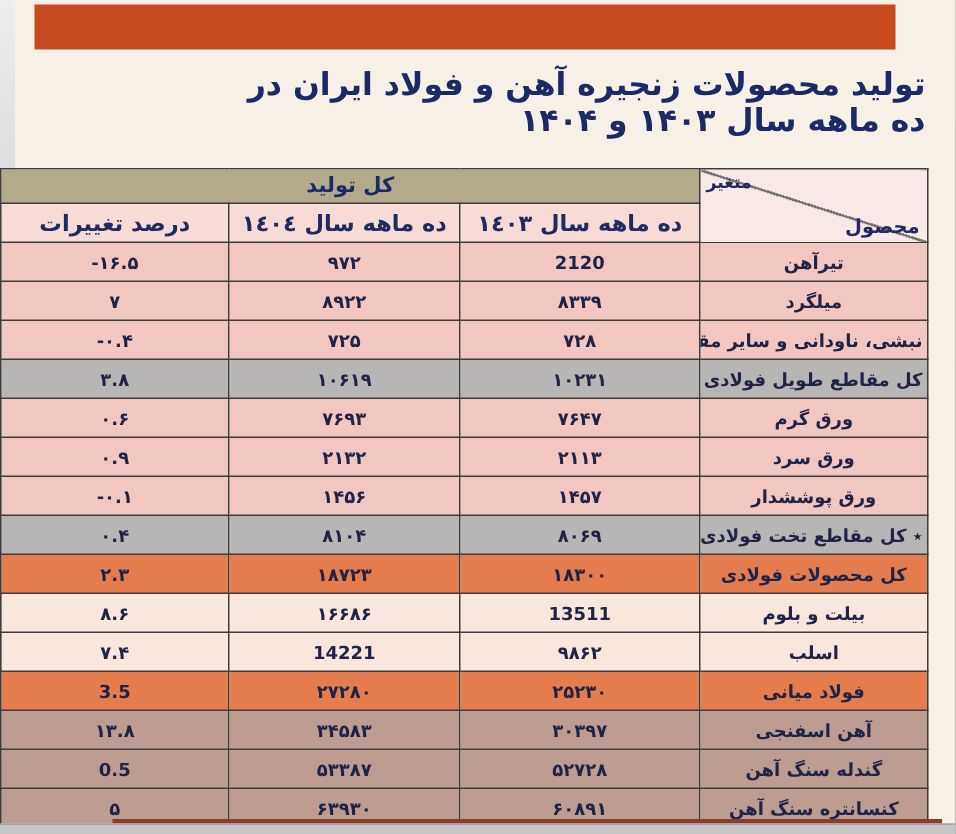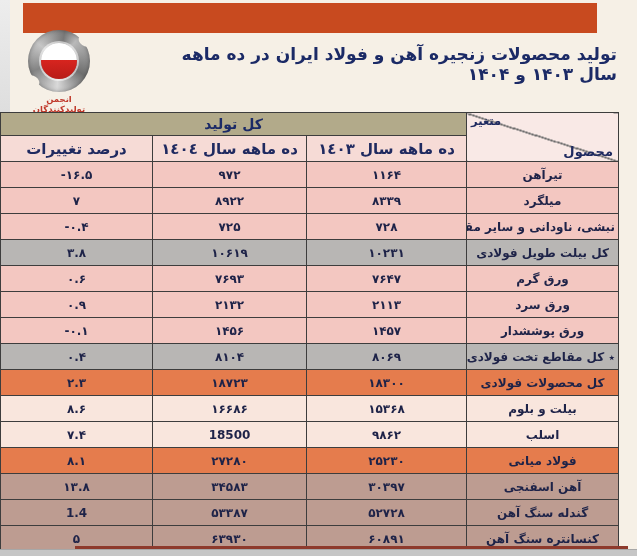--- a/index.html
+++ b/index.html
@@ -27,21 +27,21 @@
     position:absolute;left:13px;top:13px;width:36px;height:36px;border-radius:50%;
     background:linear-gradient(180deg,#ffffff 0%,#ffffff 46%,#d8251f 46%,#b81c18 100%);
     box-shadow:0 0 0 2px rgba(255,255,255,.55);
   }
   .logo-notch-a{position:absolute;width:14px;height:10px;border-radius:50%;background:#f6f0e6;right:-2px;top:6px;transform:rotate(35deg);}
   .logo-notch-b{position:absolute;width:14px;height:10px;border-radius:50%;background:#f6f0e6;left:-2px;bottom:6px;transform:rotate(35deg);}
   .logo-caption{margin-top:2px;line-height:10px;font-size:8.5px;font-weight:bold;color:#c0392b;}
   
   .title{
     position:absolute;right:20px;top:44px;width:470px;direction:rtl;text-align:right;
-    font-size:17px;font-weight:bold;color:#1b2a66;letter-spacing:-0.2px;
+    font-size:21px;font-weight:bold;color:#1b2a66;letter-spacing:-0.2px;
   }
   .unit{
     position:absolute;left:121px;top:76px;direction:rtl;
     font-size:10.5px;font-weight:bold;color:#27356e;margin-top:36px;
   }
   
   table.main{
     position:absolute;left:0;top:112px;width:618px;
     border-collapse:collapse;table-layout:fixed;direction:rtl;
   }
@@ -72,31 +72,20 @@
   .bottom-strip{position:absolute;left:0;top:549px;width:637px;height:7px;background:#c6c6c6;border-top:1px solid #a7a7a7;}
 </style>
 </head>
 <body>
 
 <div class="page">
   <div class="card"></div>
 
   <div class="top-bar"></div>
 
-  <div class="logo">
-    <div class="logo-circle">
-      <div class="logo-notch-a"></div>
-      <div class="logo-notch-b"></div>
-      <div class="logo-bowl"></div>
-    </div>
-    <div class="logo-caption">
-      <div>انجمن تولیدکنندگان</div>
-      <div>فـولاد ایـران</div>
-    </div>
-  </div>
 
   <div class="title">تولید محصولات زنجیره آهن و فولاد ایران در ده ماهه سال ۱۴۰۳ و ۱۴۰۴</div>
   <div class="unit">واحد: هزار تن</div>
 
   <table class="main">
     <colgroup>
       <col style="width:152px">
         <col style="width:160px">
         <col style="width:154px">
         <col style="width:152px">
@@ -112,38 +101,38 @@
       <tr>
         <th class="sub">ده ماهه سال ١٤٠٣</th>
         <th class="sub">ده ماهه سال ١٤٠٤</th>
         <th class="sub">درصد تغییرات</th>
       </tr>
     </thead>
     <tbody>
 
     <tr class="row-pink">
         <td class="product">تیرآهن</td>
-        <td class="num">۱۱۶۴</td>
+        <td class="num">2120</td>
         <td class="num">۹۷۲</td>
         <td class="num">-۱۶.۵</td>
       </tr>
         <tr class="row-pink">
         <td class="product">میلگرد</td>
         <td class="num">۸۳۳۹</td>
         <td class="num">۸۹۲۲</td>
         <td class="num">۷</td>
       </tr>
         <tr class="row-pink">
         <td class="product">نبشی، ناودانی و سایر مقاطع</td>
         <td class="num">۷۲۸</td>
         <td class="num">۷۲۵</td>
         <td class="num">-۰.۴</td>
       </tr>
         <tr class="row-gray">
-        <td class="product">کل بیلت طویل فولادی</td>
+        <td class="product">کل مقاطع طویل فولادی</td>
         <td class="num">۱۰۲۳۱</td>
         <td class="num">۱۰۶۱۹</td>
         <td class="num">۳.۸</td>
       </tr>
         <tr class="row-pink">
         <td class="product">ورق گرم</td>
         <td class="num">۷۶۴۷</td>
         <td class="num">۷۶۹۳</td>
         <td class="num">۰.۶</td>
       </tr>
@@ -166,47 +155,47 @@
         <td class="num">۰.۴</td>
       </tr>
         <tr class="row-orange">
         <td class="product">کل محصولات فولادی</td>
         <td class="num">۱۸۳۰۰</td>
         <td class="num">۱۸۷۲۳</td>
         <td class="num">۲.۳</td>
       </tr>
         <tr class="row-light">
         <td class="product">بیلت و بلوم</td>
-        <td class="num">۱۵۳۶۸</td>
+        <td class="num">13511</td>
         <td class="num">۱۶۶۸۶</td>
         <td class="num">۸.۶</td>
       </tr>
         <tr class="row-light">
         <td class="product">اسلب</td>
         <td class="num">۹۸۶۲</td>
-        <td class="num">18500</td>
+        <td class="num">14221</td>
         <td class="num">۷.۴</td>
       </tr>
         <tr class="row-orange">
         <td class="product">فولاد میانی</td>
         <td class="num">۲۵۲۳۰</td>
         <td class="num">۲۷۲۸۰</td>
-        <td class="num">۸.۱</td>
+        <td class="num">3.5</td>
       </tr>
         <tr class="row-tan">
         <td class="product">آهن اسفنجی</td>
         <td class="num">۳۰۳۹۷</td>
         <td class="num">۳۴۵۸۳</td>
         <td class="num">۱۳.۸</td>
       </tr>
         <tr class="row-tan">
         <td class="product">گندله سنگ آهن</td>
         <td class="num">۵۲۷۲۸</td>
         <td class="num">۵۳۳۸۷</td>
-        <td class="num">1.4</td>
+        <td class="num">0.5</td>
       </tr>
         <tr class="row-tan">
         <td class="product">کنسانتره سنگ آهن</td>
         <td class="num">۶۰۸۹۱</td>
         <td class="num">۶۳۹۳۰</td>
         <td class="num">۵</td>
       </tr>
       </tbody>
   </table>
 

